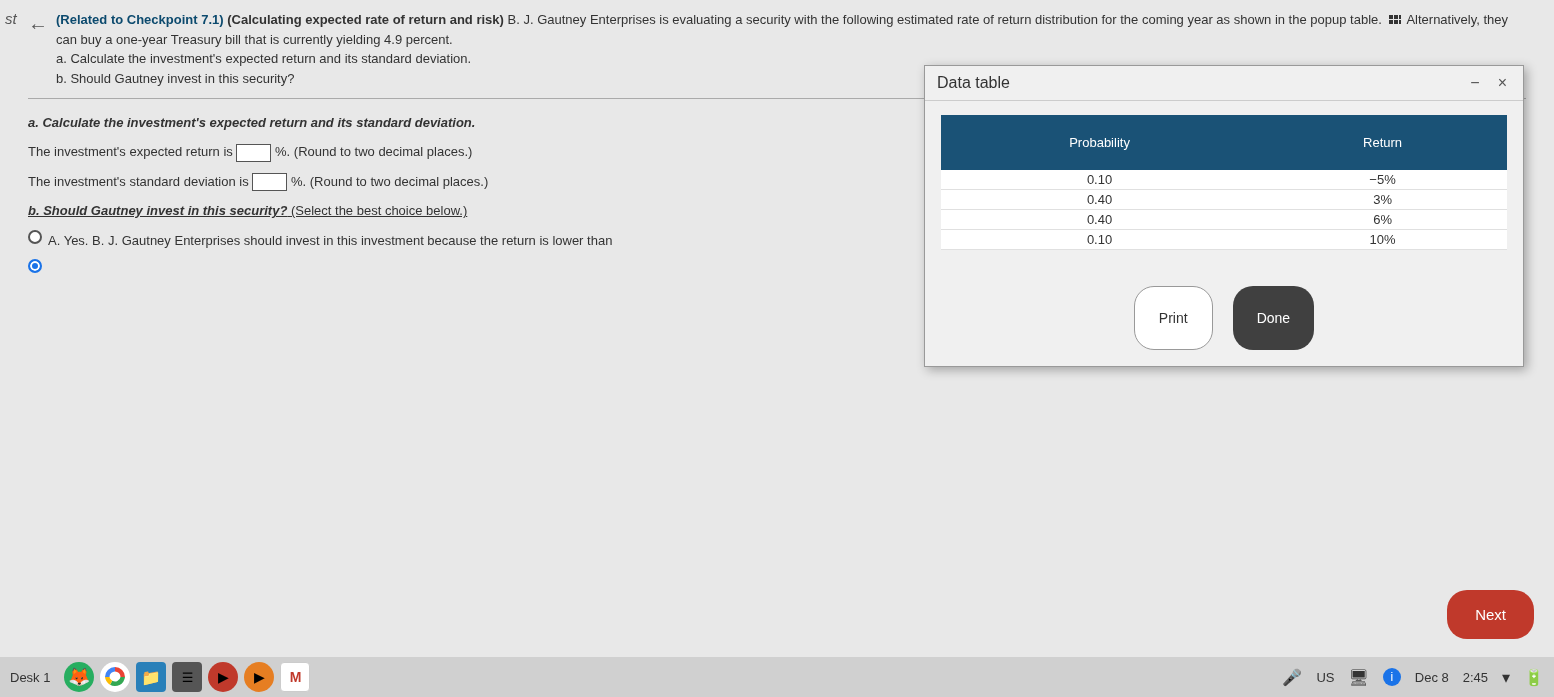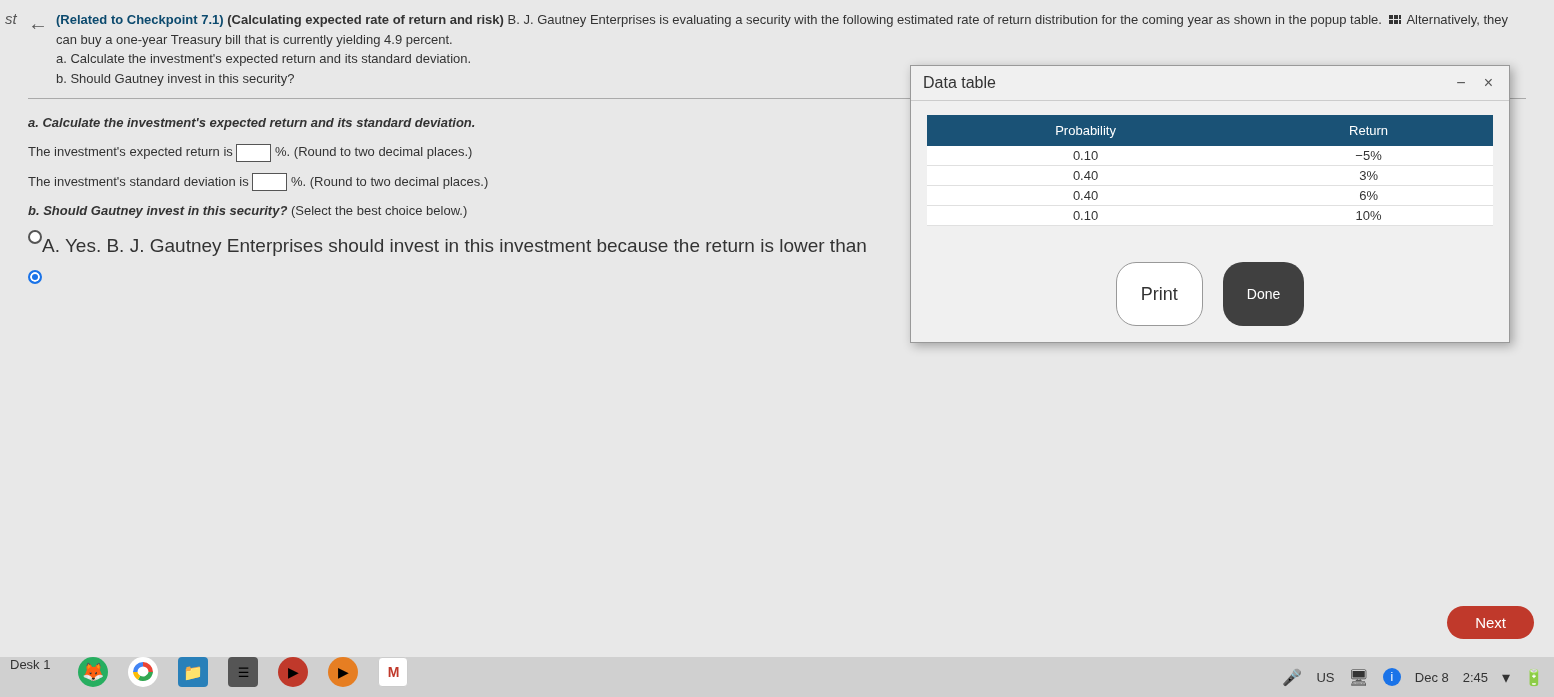--- a/index.html
+++ b/index.html
@@ -83,23 +83,23 @@
       width: 35px;
       height: 18px;
       border: 1px solid #555;
       background: white;
       vertical-align: middle;
     }
 
     .radio-option {
       display: flex;
       align-items: flex-start;
-      gap: 0;
+      gap: 6px;
       margin-bottom: 6px;
-      font-size: 19px;
+      font-size: 13px;
       color: #333;
     }
 
     .radio-circle {
       width: 14px;
       height: 14px;
       border-radius: 50%;
       border: 2px solid #555;
       flex-shrink: 0;
       margin-top: 1px;
@@ -109,21 +109,21 @@
     .radio-circle.selected {
       border: 2px solid #1a73e8;
       background: #1a73e8;
       box-shadow: inset 0 0 0 2px white;
     }
 
     
     .data-table-modal {
       position: absolute;
       top: 65px;
-      right: 44px;
+      right: 30px;
       width: 600px;
       background: #f0f0f0;
       border: 1px solid #999;
       box-shadow: 3px 3px 10px rgba(0,0,0,0.3);
     }
 
     .modal-titlebar {
       display: flex;
       justify-content: space-between;
       align-items: center;
@@ -179,21 +179,21 @@
       border-collapse: collapse;
       font-size: 13px;
     }
 
     .data-table thead tr {
       background: #1a5276;
       color: white;
     }
 
     .data-table thead th {
-      padding: 8px 20px;
+      padding: 20px 20px;
       font-weight: normal;
       margin-left: 21px;
     }
 
     .data-table tbody tr {
       background: white;
     }
 
     .data-table tbody td {
       padding: 2px 20px;
@@ -208,21 +208,21 @@
       gap: 20px;
       padding: 16px;
     }
 
     .btn-print {
       padding: 20px 24px;
       border: 1px solid #999;
       border-radius: 20px;
       background: white;
       cursor: pointer;
-      font-size: 18px;
+      font-size: 14px;
       color: #333;
     }
 
     .btn-done {
       padding: 24px 24px;
       border: none;
       border-radius: 20px;
       background: #404040;
       cursor: pointer;
       font-size: 14px;
@@ -231,36 +231,37 @@
 
     
     .next-button {
       position: absolute;
       bottom: 58px;
       right: 20px;
       background: #c0392b;
       color: white;
       border: none;
       border-radius: 20px;
-      padding: 8px 28px;
+      padding: 16px 28px;
       font-size: 15px;
       cursor: pointer;
     }
 
     
     .taskbar {
       position: absolute;
       bottom: 0;
       left: 0;
       right: 0;
       height: 40px;
       background: #d0d0d0;
       display: flex;
+      align-items: center;
       padding: 0 10px;
-      gap: 20px;
+      gap: 6px;
     }
 
     .taskbar-label {
       font-size: 13px;
       color: #333;
       margin-right: 8px;
     }
 
     .taskbar-icon {
       width: 30px;
@@ -346,21 +347,21 @@
       <span class="input-box">&nbsp;</span>
       <span>%. (Round to two decimal places.)</span>
     </div>
 
     <div class="question-section">
       <span>The investment's standard deviation is</span>
       <span class="input-box">&nbsp;</span>
       <span>%. (Round to two decimal places.)</span>
     </div>
 
-    <div class="question-section" style="margin-top:4px;">
+    <div class="question-section" style="margin-top:4px;text-decoration:underline;">
       <span class="q-label">b. Should Gautney invest in this security?</span>
       <span>(Select the best choice below.)</span>
     </div>
 
     <div class="radio-option">
       <div class="radio-circle"></div>
       <span>A. Yes. B. J. Gautney Enterprises should invest in this investment because the return is lower than</span>
     </div>
 
     <div class="radio-option">

